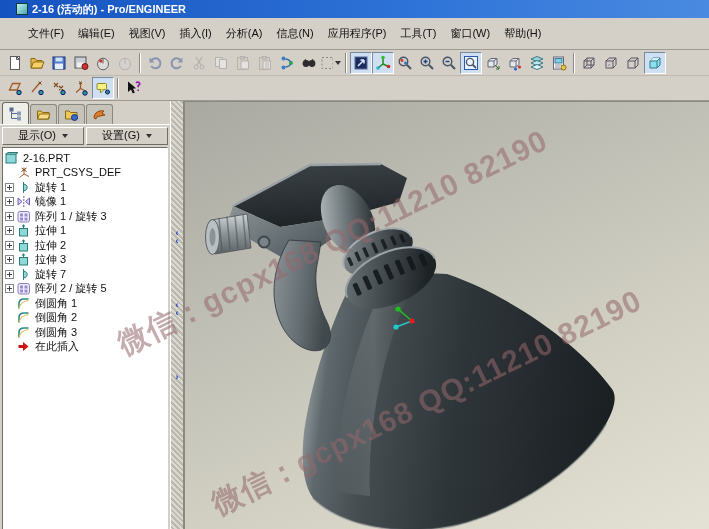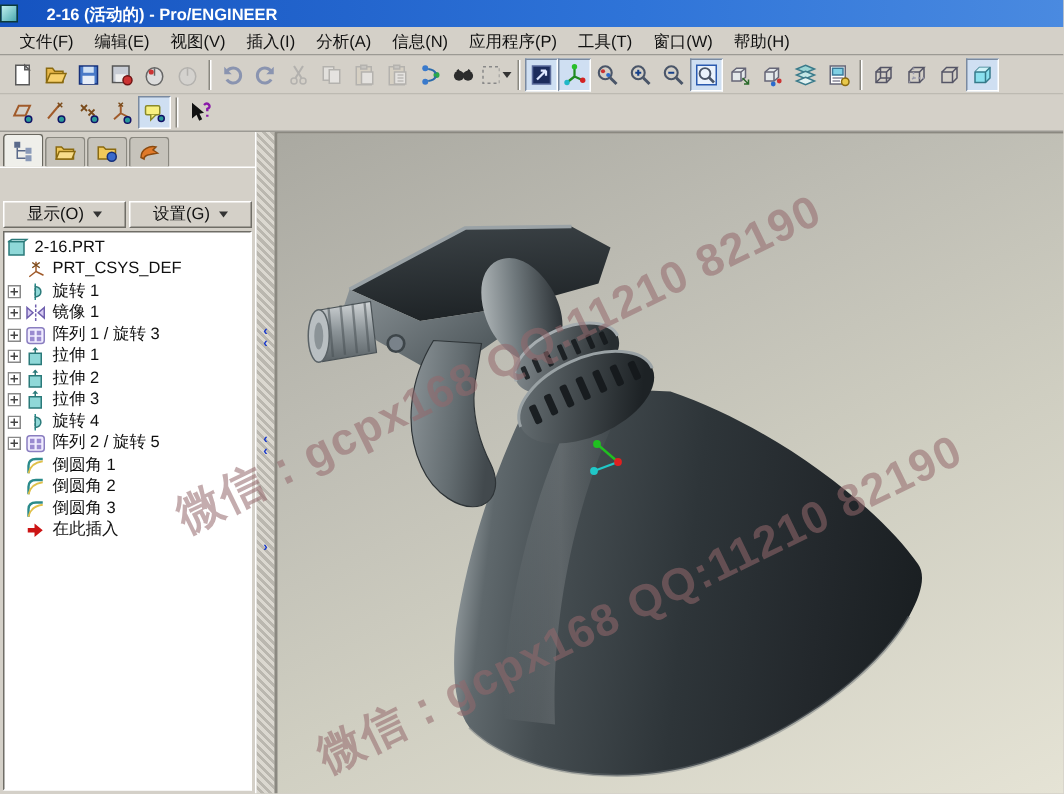--- a/index.html
+++ b/index.html
@@ -2,27 +2,27 @@
 <html><head>
 <meta charset="utf-8">
 <style>
   * { margin:0; padding:0; box-sizing:border-box; }
   html,body { width:709px; height:529px; overflow:hidden; background:#d4d0c8;
     font-family:"Liberation Sans","DejaVu Sans",sans-serif; }
   .app { position:relative; width:709px; height:529px; background:#d4d0c8; }
 
   
   .titlebar { height:18px; background:linear-gradient(90deg,#1553c0,#2f74d8 60%,#4a8ae0);
-    display:flex; align-items:center; padding:0 0;gap:15px; }
+    display:flex; align-items:center; padding:0 16px; }
   .appicon { width:12px; height:12px; background:linear-gradient(135deg,#bff0ee,#4aa8b0);
     border:1px solid #0c3a3a; margin-right:4px; flex:none; }
   .title { color:#fff; font-size:11px; font-weight:bold; white-space:nowrap; }
 
   
-  .menubar { height:19px; display:flex; align-items:center; padding:0 7px; gap:2px;
+  .menubar { height:32px; display:flex; align-items:center; padding:0 22px; gap:2px;
     border-bottom:1px solid #9c9a94; background:#d4d0c8; }
   .menu-item { font-size:11px; color:#111; padding:2px 6px; cursor:default; white-space:nowrap; }
 
   
   .tbar { display:flex; align-items:center; padding:1px 4px; background:#d4d0c8; }
   .tbar.row1 { height:26px; border-bottom:1px solid #bdbab2; }
   .tbar.row2 { height:25px; border-bottom:1px solid #9c9a94; }
   .tbtn { width:22px; height:22px; display:flex; align-items:center; justify-content:center;
     border:1px solid transparent; flex:none; position:relative; }
   .tbtn.pressed { background:#cfdff2; border-color:#7a8aa0 #ffffff #ffffff #7a8aa0; }
@@ -34,21 +34,21 @@
   
   .main { display:flex; height:441px; }
 
   
   .nav { width:170px; flex:none; background:#d4d0c8; display:flex; flex-direction:column; }
   .ntabs { height:24px; display:flex; align-items:flex-end; padding:2px 2px 0 2px; gap:1px;
     border-bottom:1px solid #fff; }
   .ntab { width:27px; height:20px; background:#c6c3bb; border:1px solid #8a8880; border-bottom:none;
     border-radius:3px 3px 0 0; display:flex; align-items:center; justify-content:center; }
   .ntab.active { background:#efefea; height:22px; border-color:#6a6860; }
-  .nbtns { height:21px; display:flex; align-items:center; padding:1px 2px; gap:2px;margin-top:20px; }
+  .nbtns { height:21px; display:flex; align-items:center; padding:1px 2px; gap:2px; }
   .nbtn { height:18px; flex:1; background:#d4d0c8; border:1px solid; border-color:#fff #6f6d66 #6f6d66 #fff;
     font-size:11px; display:flex; align-items:center; justify-content:center; gap:4px; color:#111; white-space:nowrap; }
   .tree { flex:1; margin:1px 2px 2px 2px; background:#fff; border:1px solid; border-color:#6f6d66 #fff #fff #6f6d66;
     overflow:hidden; padding:3px 12px 0 2px; }
   .trow { height:14.5px; display:flex; align-items:center; font-size:11px; color:#101010; white-space:nowrap; }
   .tgl { width:9px; height:9px; flex:none; margin-right:3px; display:block; }
   .tsp { width:12px; flex:none; }
   .tic { width:15px; height:13px; flex:none; margin-right:3px; }
   .tlab { line-height:13px; }
 
@@ -518,21 +518,21 @@
                 <rect x="0.5" y="0.5" width="8" height="8" fill="#fff" stroke="#888"></rect>
                 <path d="M2,4.5 h5 M4.5,2 v5" stroke="#444"></path>
               </svg>
             </span>
           <span class="tic">
               <svg class="ic" width="14" height="13">
                 <line x1="6.5" y1="1" x2="6.5" y2="12" stroke="#2a8a8a" stroke-dasharray="2,1"></line>
                 <path d="M6.5,3 C11.5,3.8 11.5,9.2 6.5,10 Z" fill="#8fd8d8" stroke="#2a7a7a"></path>
               </svg>
             </span>
-          <span class="tlab">旋转 4</span>
+          <span class="tlab">旋转 7</span>
           </div>
         <div class="trow">
           <span class="tgl">
               <svg class="ic" width="9" height="9">
                 <rect x="0.5" y="0.5" width="8" height="8" fill="#fff" stroke="#888"></rect>
                 <path d="M2,4.5 h5 M4.5,2 v5" stroke="#444"></path>
               </svg>
             </span>
           <span class="tic">
               <svg class="ic" width="14" height="13">

